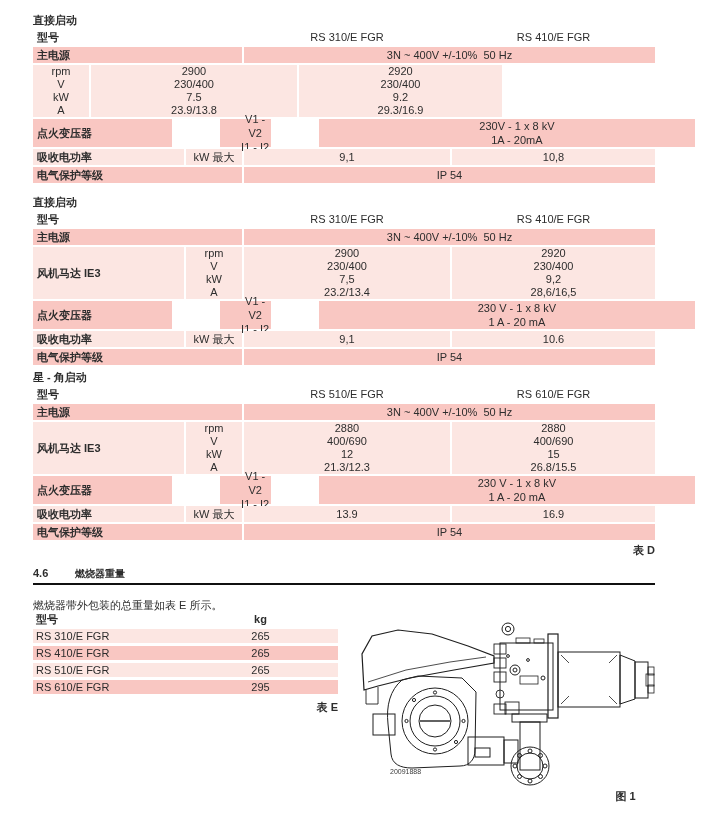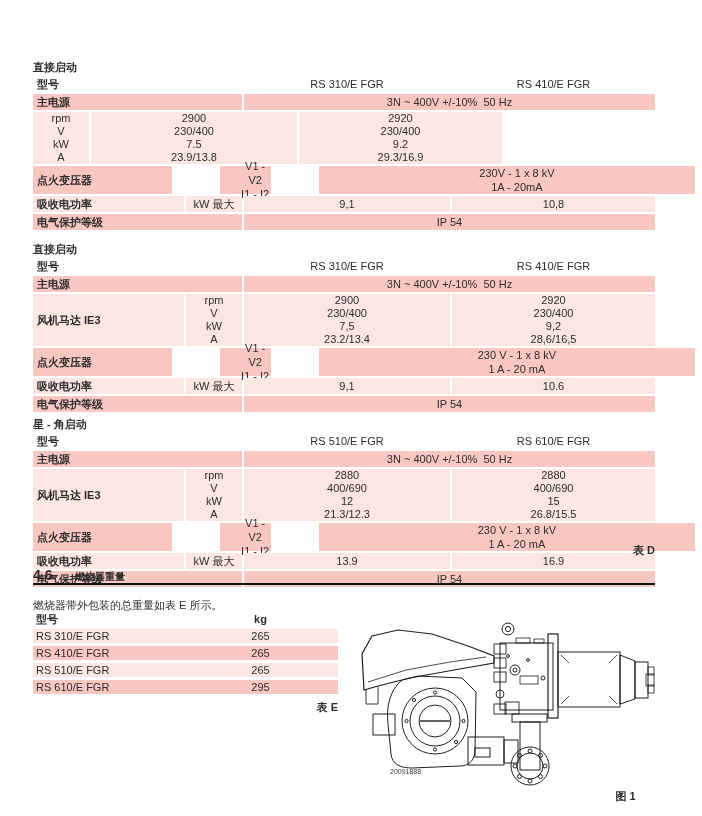--- a/index.html
+++ b/index.html
@@ -3,21 +3,21 @@
 <meta charset="utf-8">
 <style>
   * { margin:0; padding:0; box-sizing:border-box; }
   html,body { background:#ffffff; }
   body {
     width:702px; height:816px; position:relative; overflow:hidden;
     font-family:"Liberation Sans","DejaVu Sans",sans-serif;
     color:#2d2d2d; font-size:11px;
   }
   
-  .st { position:absolute; left:33px; width:662px;margin-top:47px; }
+  .st { position:absolute; left:33px; width:662px; }
   .ttl { font-weight:bold; height:16px; line-height:13px; }
   .r { display:flex; gap:2px; margin-top:2px; }
   .cl  { width:151px; font-weight:bold; padding-left:4px; }
   .cu  { width:56px;  text-align:center; }
   .c1  { width:206px; text-align:center; }
   .c2  { width:203px; text-align:center; }
   .clu { width:209px; font-weight:bold; padding-left:4px; }
   .cm  { width:411px; text-align:center; white-space:pre; }
   .bg-d { background:#f9c7c2; }
   .bg-l { background:#fce6e2; }
@@ -28,21 +28,21 @@
   .vc  { display:flex; flex-direction:column; justify-content:center; }
   .ln  { line-height:13px; }
   .ln2 { line-height:14px;padding-left:20px; }
   .reg { font-weight:normal; }
   
   .cap-d { position:absolute; left:33px; top:543px; width:622px; text-align:right; font-weight:bold; }
   .cap-e { position:absolute; left:33px; top:700px; width:305px; text-align:right; font-weight:bold; }
   .cap-f { position:absolute; left:598px; top:789px; width:55px; text-align:center; font-weight:bold; }
   
   .sec { position:absolute; left:33px; top:567px; width:622px; height:18px; border-bottom:2px solid #101010; }
-  .sec .num { font-weight:bold; font-size:14px; display:inline-block; width:42px; }
+  .sec .num { font-weight:bold; font-size:11px; display:inline-block; width:42px; }
   .sec .stt { font-weight:bold; font-size:10px; }
   .intro { position:absolute; left:33px; top:598px; width:330px; }
   
   .wt { position:absolute; left:33px; top:612px; width:305px; }
   .wt .hr { display:flex; gap:4px; height:14px; line-height:14px; font-weight:bold; }
   .wt .wr { display:flex; gap:4px; height:14px; line-height:14px; margin-top:3px; }
   .wc1 { width:146px; padding-left:3px; }
   .wc2 { width:155px; text-align:center; }
   
   .fig { position:absolute; left:358px; top:616px; width:345px; height:190px; }

